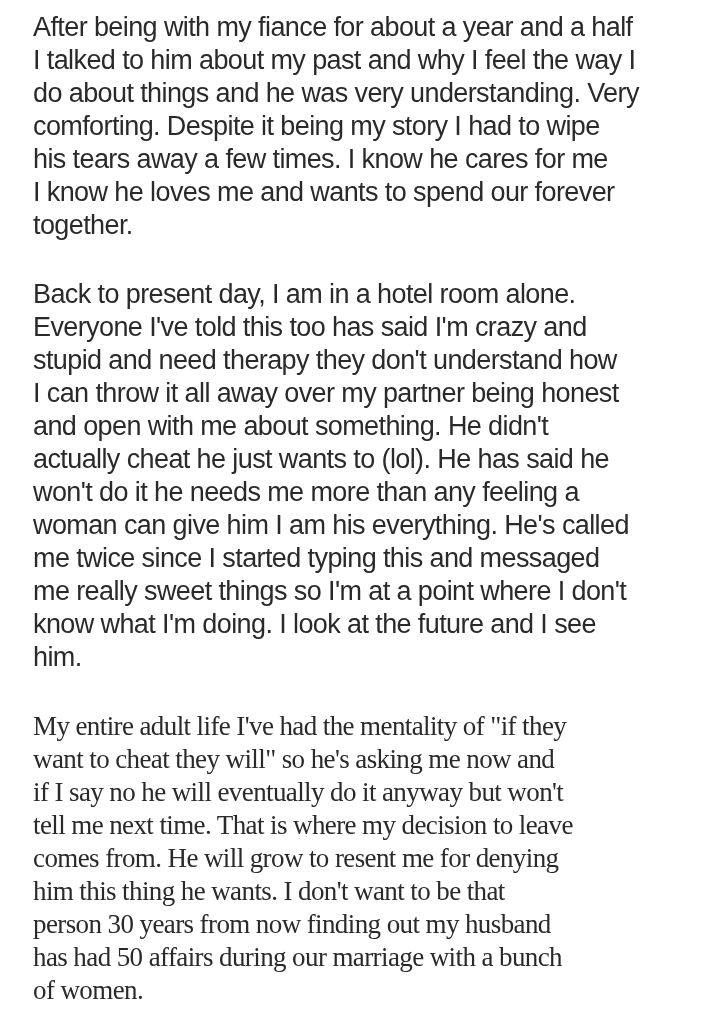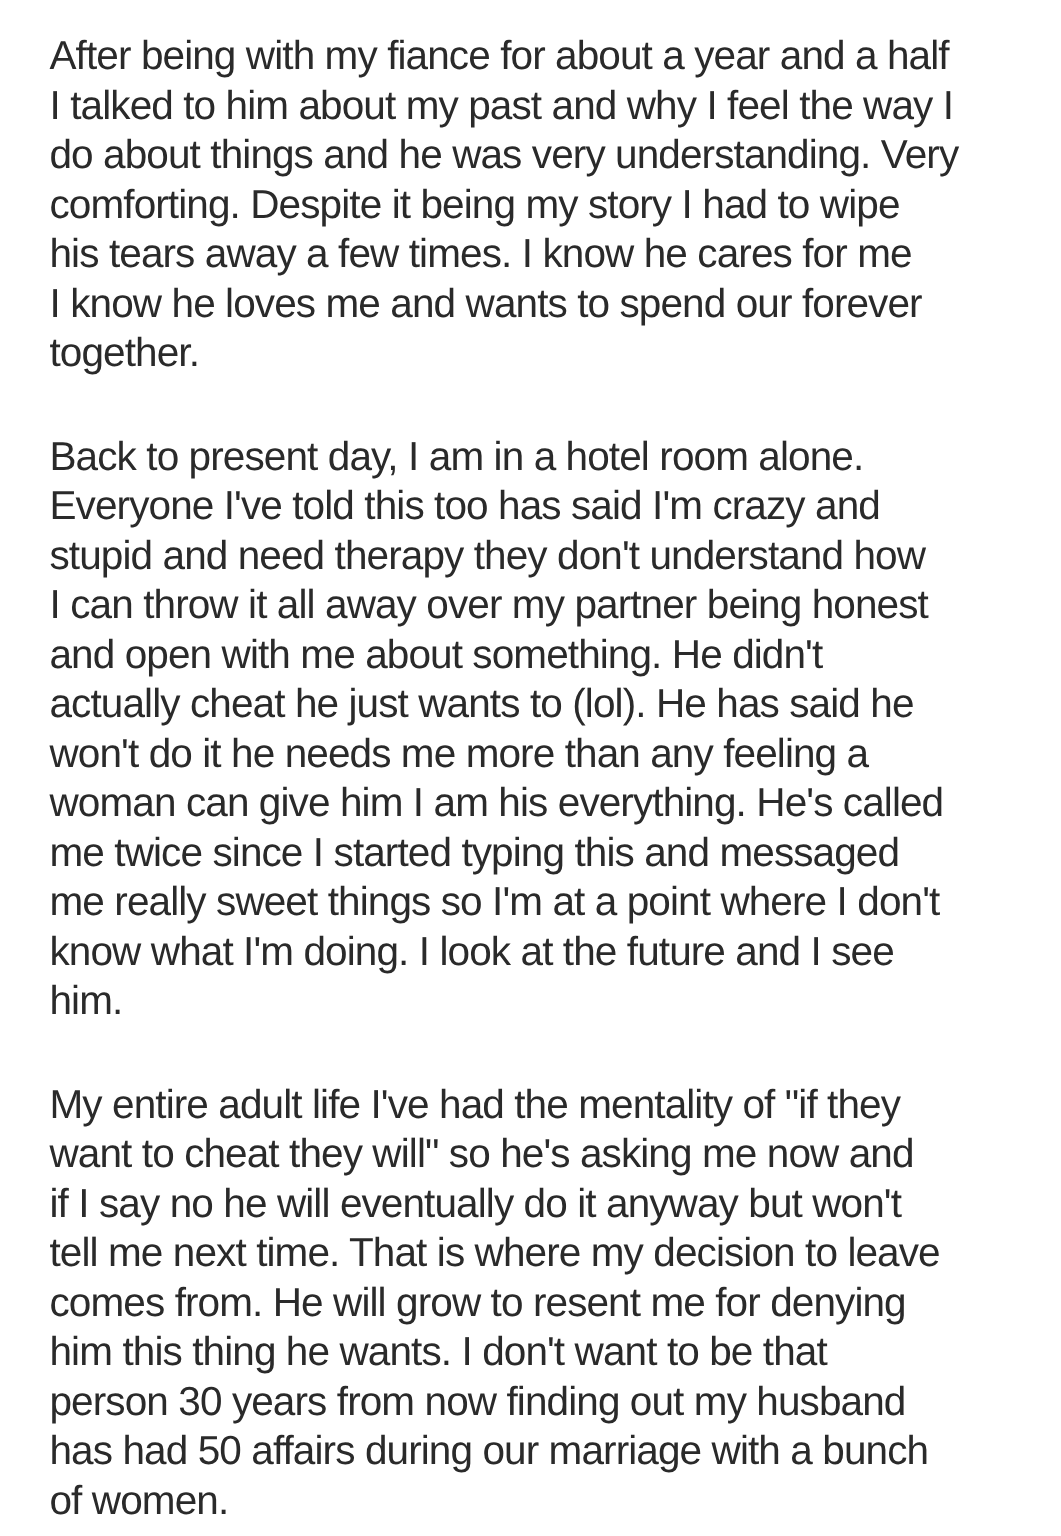--- a/index.html
+++ b/index.html
@@ -8,33 +8,34 @@
   }
   body {
     width: 707px;
     height: 1024px;
     background: #ffffff;
     overflow: hidden;
   }
   .post-text {
     box-sizing: border-box;
     width: 707px;
-    padding: 21px 18px 0 33px;
+    padding: 11px 18px 0 33px;
     font-family: "Liberation Sans", sans-serif;
     font-size: 27px;
     line-height: 33px;
     letter-spacing: -0.6px;
     color: #2a2a2a;
   }
   .post-text p {
     margin: 0 0 36px 0;
     white-space: pre-line; 
   }
   .post-text p:last-child {
     margin-bottom: 0;
+    font-family: Liberation Serif, serif;
   }
 </style>
 </head>
 <body>
 
 <article class="post-text">
   <p>After being with my fiance for about a year and a half
 I talked to him about my past and why I feel the way I
 do about things and he was very understanding. Very
 comforting. Despite it being my story I had to wipe

